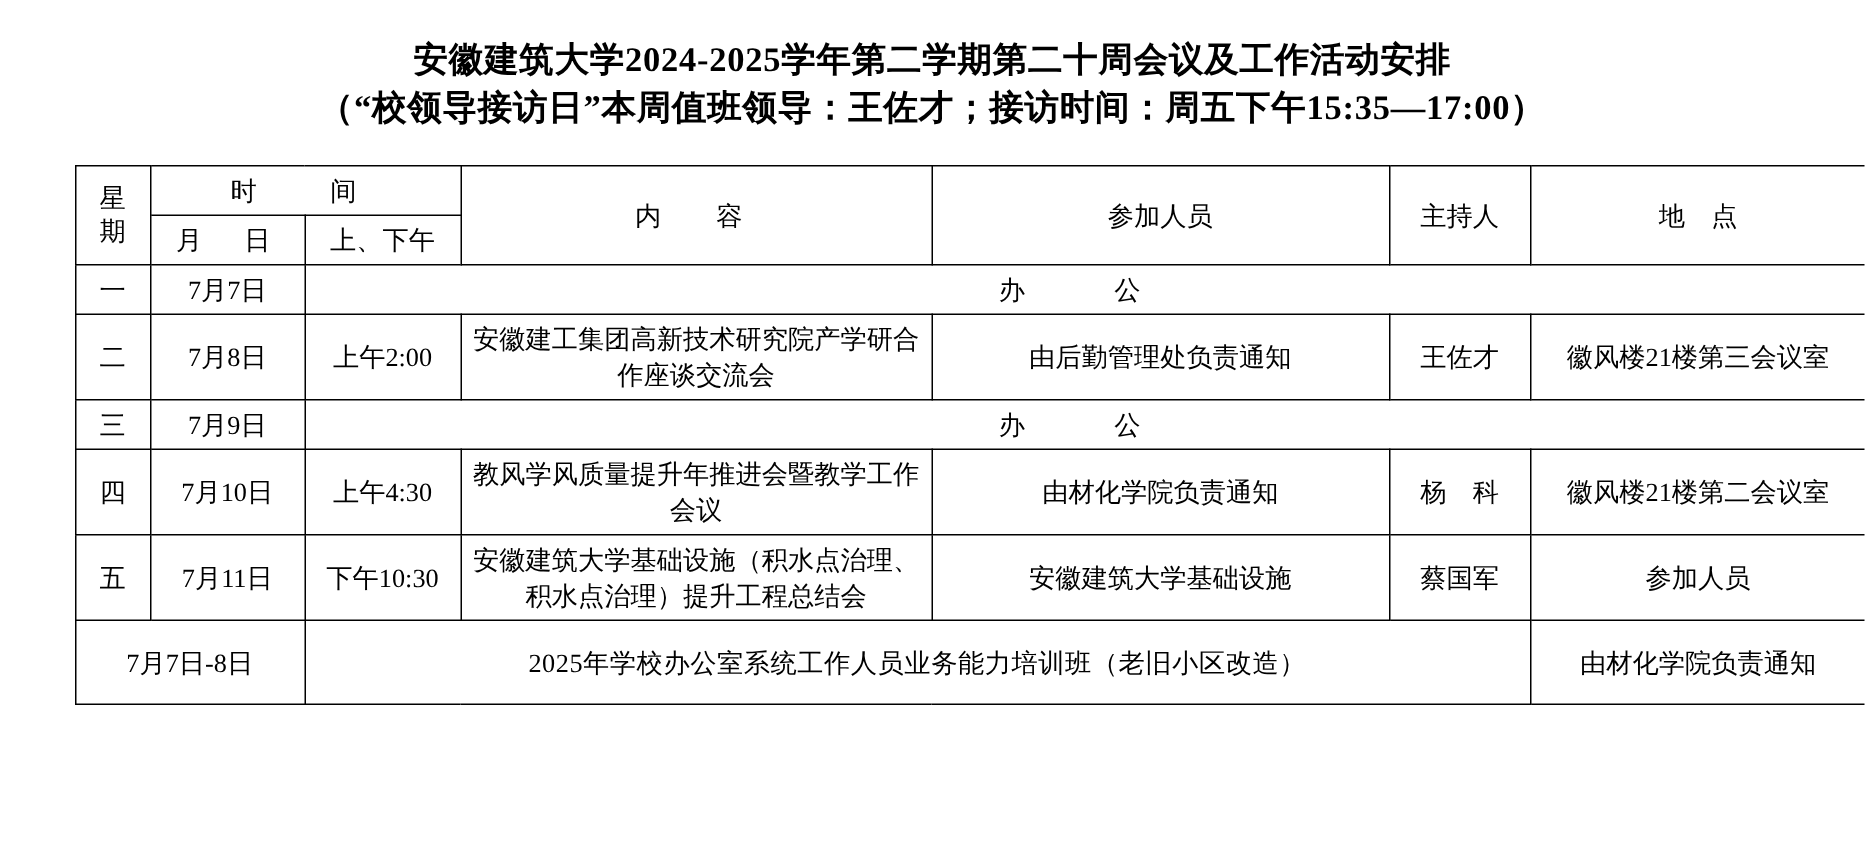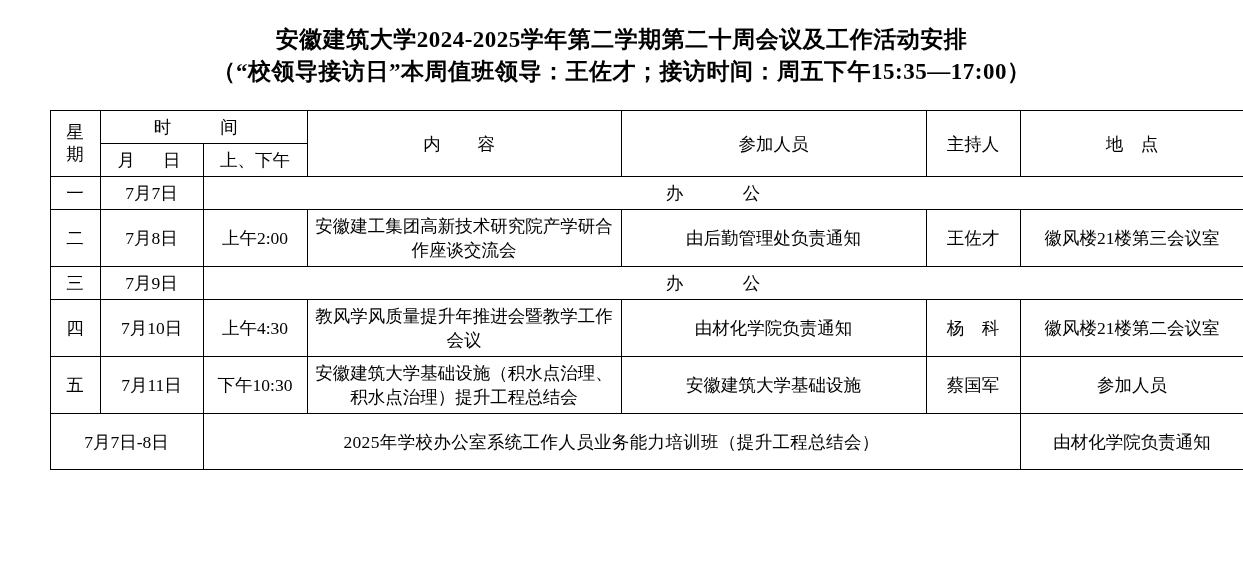--- a/index.html
+++ b/index.html
@@ -147,20 +147,20 @@
           <td>7月11日</td>
           <td>下午10:30</td>
           <td class="cell-two-line">安徽建筑大学基础设施（积水点治理、积水点治理）提升工程总结会</td>
           <td>安徽建筑大学基础设施</td>
           <td>蔡国军</td>
           <td>参加人员</td>
         </tr>
 
         <tr class="row-tall">
           <td colspan="2">7月7日-8日</td>
-          <td colspan="4" class="train-cell">2025年学校办公室系统工作人员业务能力培训班（提升工程总结会）</td>
+          <td colspan="4" class="train-cell">2025年学校办公室系统工作人员业务能力培训班（老旧小区改造）</td>
           <td>由材化学院负责通知</td>
         </tr>
       </tbody>
     </table>
   </div>
 
 </div>
 
 </body></html>

